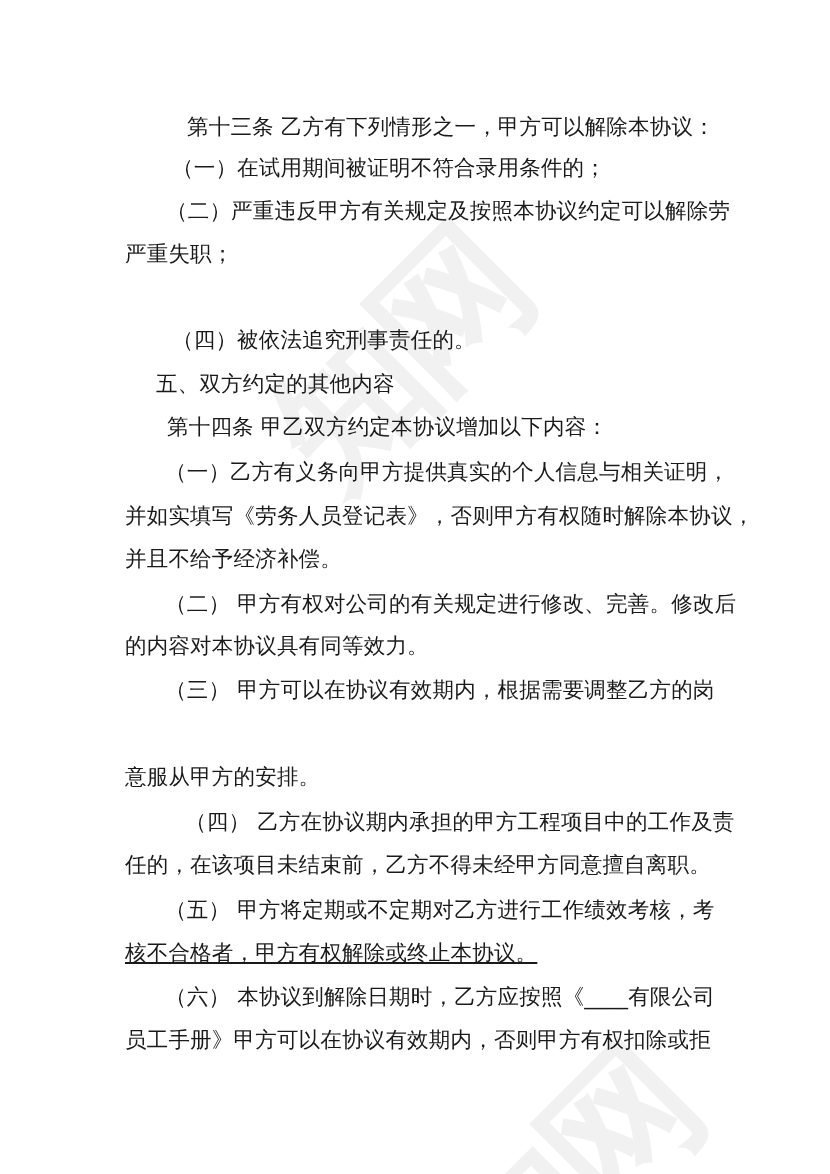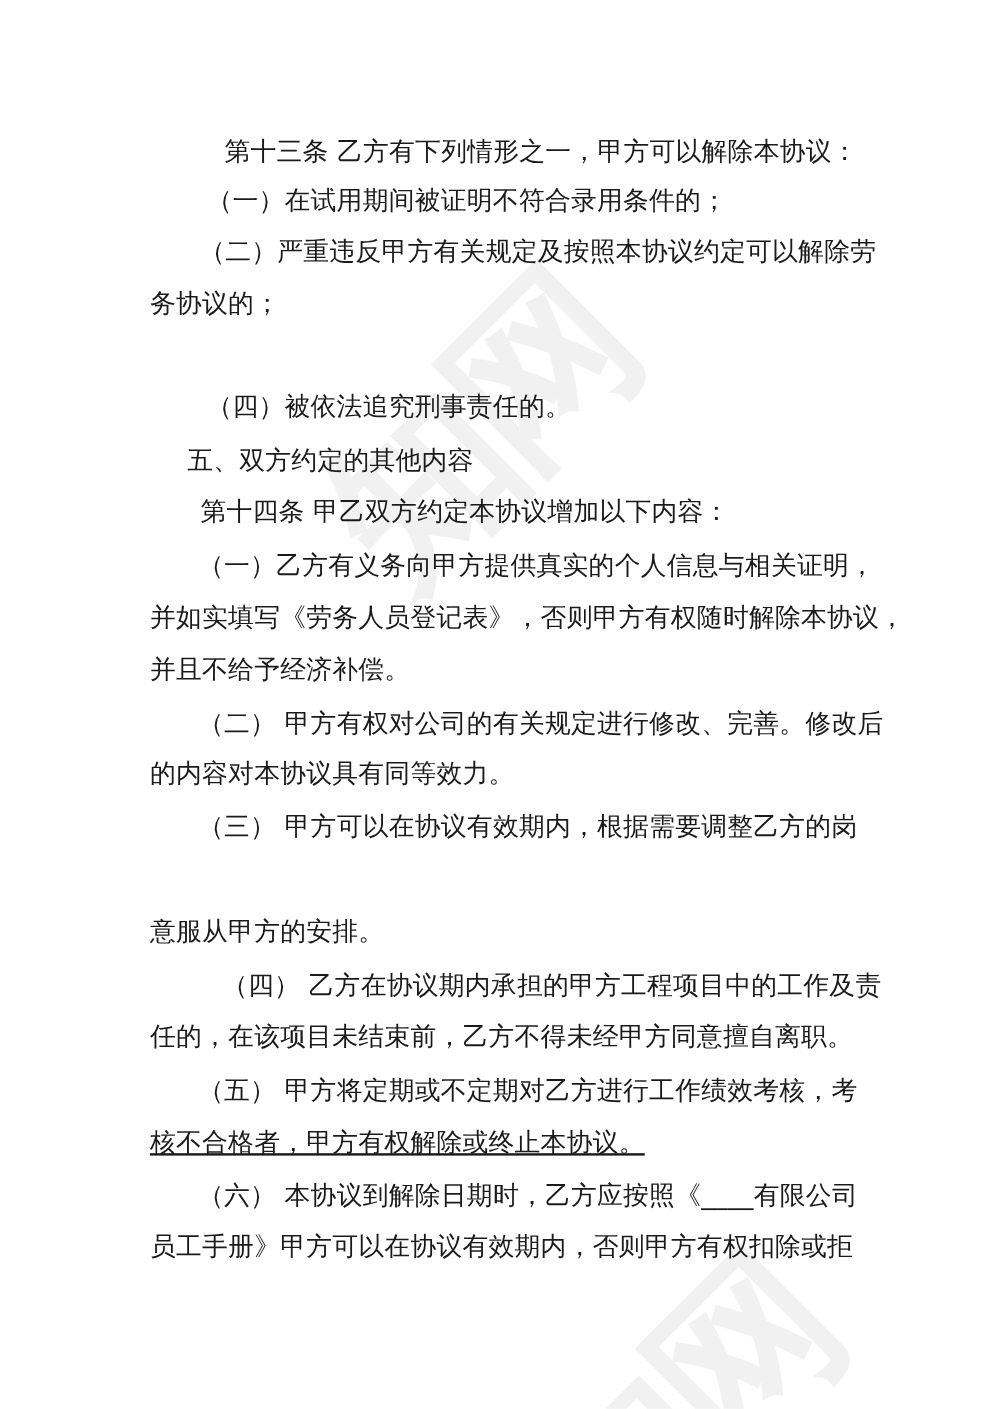--- a/index.html
+++ b/index.html
@@ -52,21 +52,21 @@
 <body>
 
 <div class="page">
 
   <div class="watermark wm1">知网</div>
   <div class="watermark wm2">知网</div>
 
   <div class="line" style="left:167px; top:113px;margin-left:20px;">第十三条  乙方有下列情形之一，甲方可以解除本协议：</div>
   <div class="line" style="left:172px; top:154px;">（一）在试用期间被证明不符合录用条件的；</div>
   <div class="line just" style="left:166px; top:197px; width:538px;">（二）严重违反甲方有关规定及按照本协议约定可以解除劳</div>
-  <div class="line" style="left:125px; top:240px;">务协议的；</div>
+  <div class="line" style="left:125px; top:240px;">严重失职；</div>
   <div class="line" style="left:172px; top:326px;">（四）被依法追究刑事责任的。</div>
 
   <div class="line" style="left:156px; top:370px;font-family:Liberation Serif, serif;">五、双方约定的其他内容</div>
 
   <div class="line" style="left:167px; top:413px;">第十四条  甲乙双方约定本协议增加以下内容：</div>
 
   <div class="line just" style="left:165px; top:458px; width:532px;">（一）乙方有义务向甲方提供真实的个人信息与相关证明，</div>
   <div class="line just" style="left:125px; top:502px; width:572px;">并如实填写《劳务人员登记表》，否则甲方有权随时解除本协议，</div>
   <div class="line" style="left:125px; top:545px;">并且不给予经济补偿。</div>
 

